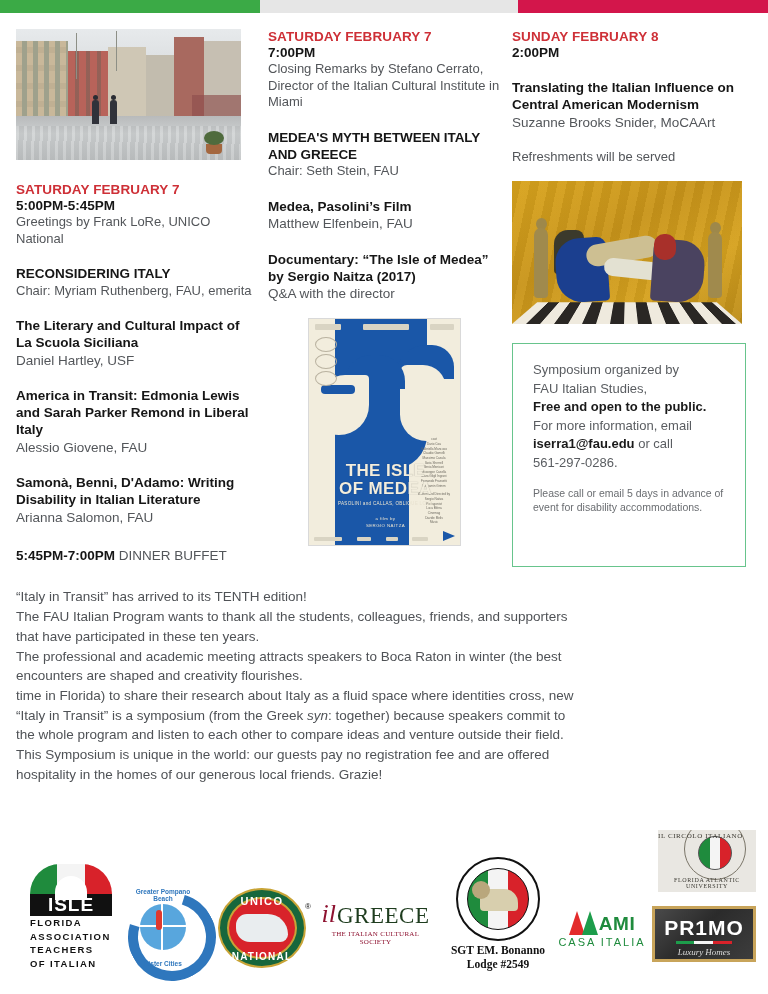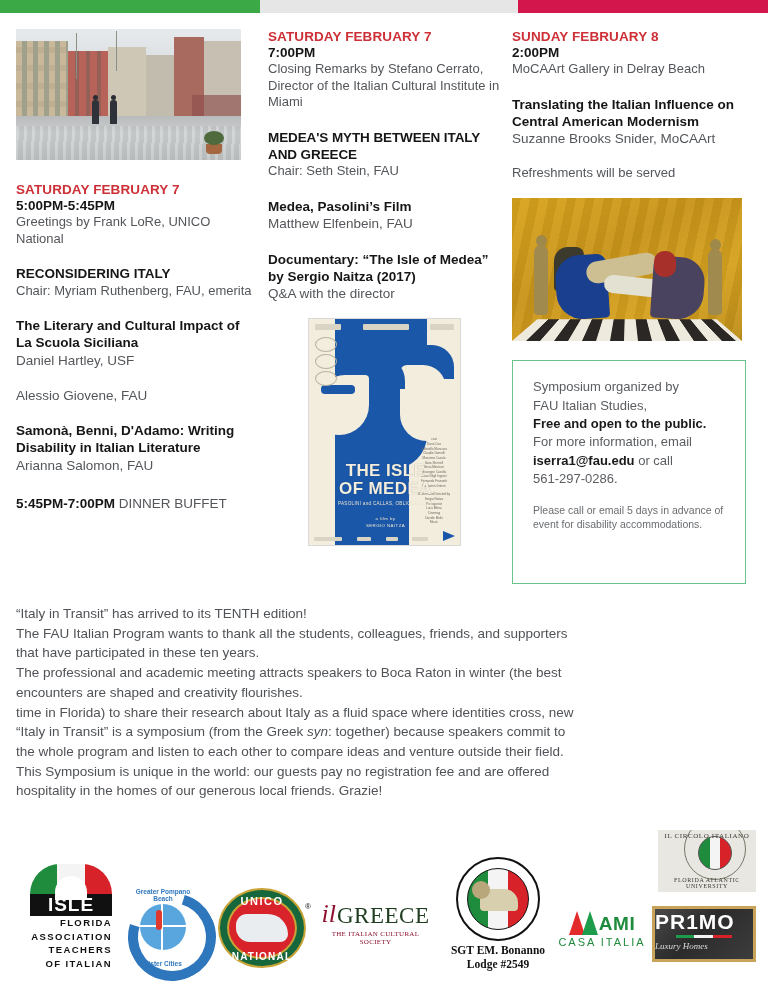--- a/index.html
+++ b/index.html
@@ -262,21 +262,21 @@
   .logo { position: absolute; }
 
   
   .fati { left: 30px; bottom: 18px; width: 82px; }
   .fati-arc { width: 82px; height: 30px; border-radius: 41px 41px 0 0; overflow: hidden; display:flex;}
   .fati-arc i { flex:1; display:block; height:30px; }
   .fati-arc .g{background:#1f8b3d;} .fati-arc .w{background:#f4f4f4;} .fati-arc .r{background:#d8222a;}
   .fati-arc-hole{position:absolute;left:25px;top:12px;width:32px;height:24px;background:#fff;border-radius:16px 16px 0 0;}
   .fati-name{ background:#111; color:#fff; font-weight:bold; font-size:19px;
     text-align:center; letter-spacing:1px; line-height:1.15; }
-  .fati-lines{ font-size:9.5px; color:#111; letter-spacing:1.4px; line-height:1.42; font-weight:bold;text-align:right;}
+  .fati-lines{ font-size:9.5px; color:#111; letter-spacing:1.4px; line-height:1.42; font-weight:bold;}
 
   
   .sister { left: 125px; bottom: 22px; width: 76px; height: 76px; }
   .sc-ring{ position:absolute; left:3px; top:3px; width:68px; height:68px;
     border:10px solid #2f77bd; border-radius:50%; border-top-color:transparent; transform:rotate(-28deg);}
   .sc-ball{ position:absolute; left:15px; top:14px; width:46px; height:46px; border-radius:50%;
     background:#58a6dd; }
   .sc-ball:before,.sc-ball:after{content:"";position:absolute;background:#fff;}
   .sc-ball:before{left:21px;top:0;width:2px;height:46px;}
   .sc-ball:after{left:0;top:21px;width:46px;height:2px;}
@@ -321,33 +321,33 @@
   .mi-m i{position:absolute;bottom:0;width:0;height:0;border-left:8px solid transparent;
     border-right:8px solid transparent;}
   .mi-m .a{left:0;border-bottom:24px solid #e32b2b;}
   .mi-m .b{left:13px;border-bottom:24px solid #1d9d4b;}
   .mi-word{ display:inline-block; color:#1f8b3d; font-weight:bold; font-size:19px; letter-spacing:.5px;}
   .mi-sub{ color:#1f8b3d; font-size:11px; letter-spacing:2px; margin-top:1px;}
 
   
   .primo { left: 652px; bottom: 26px; width: 104px; height: 56px;
     background: linear-gradient(135deg,#4a4a4a,#2b2b2b 45%,#3d3d3d);
-    border: 3px solid #c8a45a; box-sizing:border-box; padding-top:2px;}
+    border: 3px solid #c8a45a; box-sizing:border-box; text-align:center; padding-top:8px;}
   .pr-word{ color:#fff; font-weight:bold; font-size:21px; letter-spacing:1px; line-height:1;}
   .pr-bar{ width:56px; height:3px; margin:3px auto 0; background:linear-gradient(90deg,#1d9d4b 33%,#f4f4f4 33% 66%,#d8222a 66%);}
   .pr-sub{ color:#ddd; font-style:italic; font-size:9px; margin-top:3px; font-family:"Liberation Serif", serif;}
 
   
   .seal { position:absolute; left:658px; bottom:96px; width:98px; height:62px;
     background:#e9e7e2; overflow:hidden; }
   .seal-c{position:absolute;left:26px;top:-12px;width:60px;height:60px;border-radius:50%;
     border:1px solid #7a7568;}
   .seal-flag{position:absolute;left:40px;top:6px;width:32px;height:32px;border-radius:50%;
     background:linear-gradient(90deg,#1f8b3d 33%,#f4f4f4 33% 66%,#d8222a 66%); border:1px solid #555;}
-  .seal-t{position:absolute;left:0;top:2px;width:98px;text-align:center;font-size:7px;
+  .seal-t{position:absolute;left:0;top:2px;width:98px;text-align:left;font-size:7px;
     color:#3b3932; letter-spacing:.6px; font-family:"Liberation Serif",serif;}
   .seal-b{position:absolute;left:0;bottom:3px;width:98px;text-align:center;font-size:6px;
     color:#3b3932; letter-spacing:.6px; font-family:"Liberation Serif",serif;}
 </style>
 </head>
 <body>
 
 <div class="tricolor">
   <div class="tri-green"></div>
   <div class="tri-white"></div>
@@ -397,20 +397,21 @@
       <div class="gap-md"></div>
 
       <div>
         <div class="talk-title">The Literary and Cultural Impact of La Scuola Siciliana</div>
         <div class="speaker">Daniel Hartley, USF</div>
       </div>
 
       <div class="gap-md"></div>
 
       <div>
+        <div class="talk-title">America in Transit: Edmonia Lewis and Sarah Parker Remond in Liberal Italy</div>
         <div class="speaker">Alessio Giovene, FAU</div>
       </div>
 
       <div class="gap-md"></div>
 
       <div>
         <div class="talk-title">Samonà, Benni, D'Adamo: Writing Disability in Italian Literature</div>
         <div class="speaker">Arianna Salomon, FAU</div>
       </div>
 
@@ -504,21 +505,20 @@
           <span class="po-chip" style="width:16px;height:4px;"></span>
           <span style="width:0;height:0;border-left:12px solid #1a57a8;border-top:5px solid transparent;border-bottom:5px solid transparent;"></span>
         </div>
       </div>
     </div>
 
     <div class="col-right">
 
       <div class="day-head">SUNDAY FEBRUARY 8</div>
       <div class="time">2:00PM</div>
-      <div class="plain">MoCAArt Gallery in Delray Beach</div>
 
       <div class="gap-md"></div>
 
       <div class="talk-title">Translating the Italian Influence on Central American Modernism</div>
       <div class="speaker">Suzanne Brooks Snider, MoCAArt</div>
 
       <div class="gap-md"></div>
 
       <div class="plain">Refreshments will be served</div>
 

